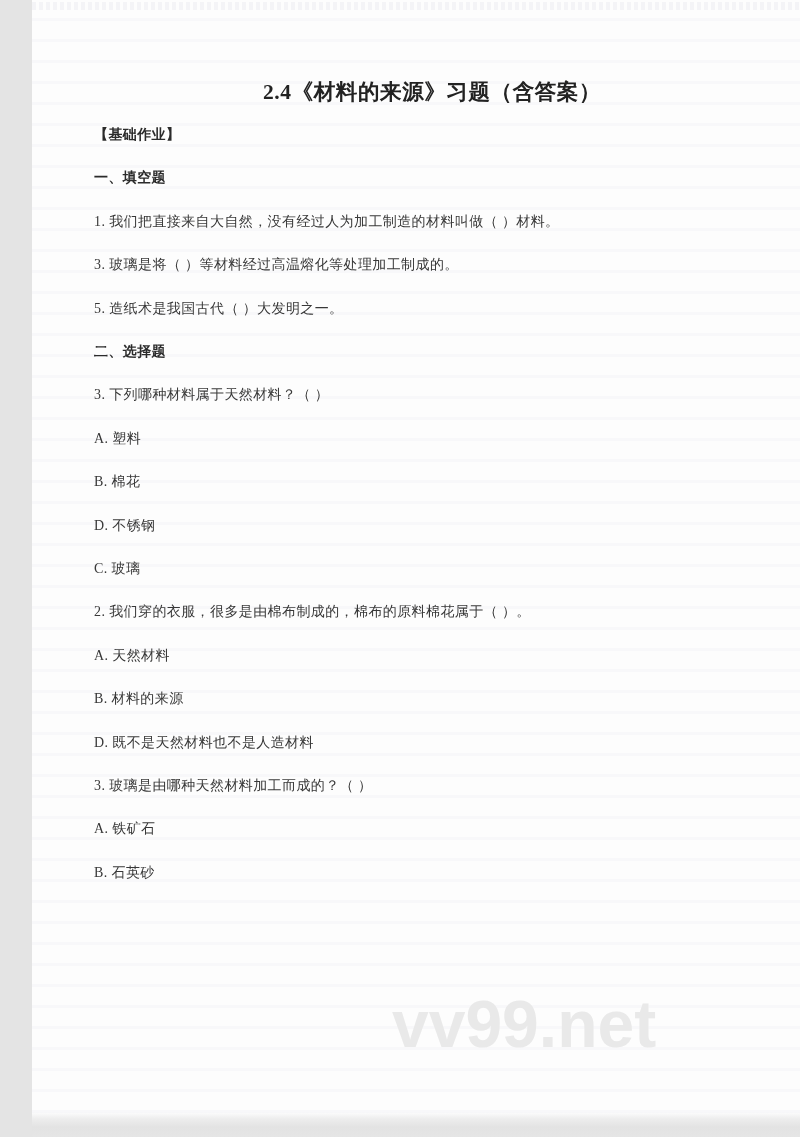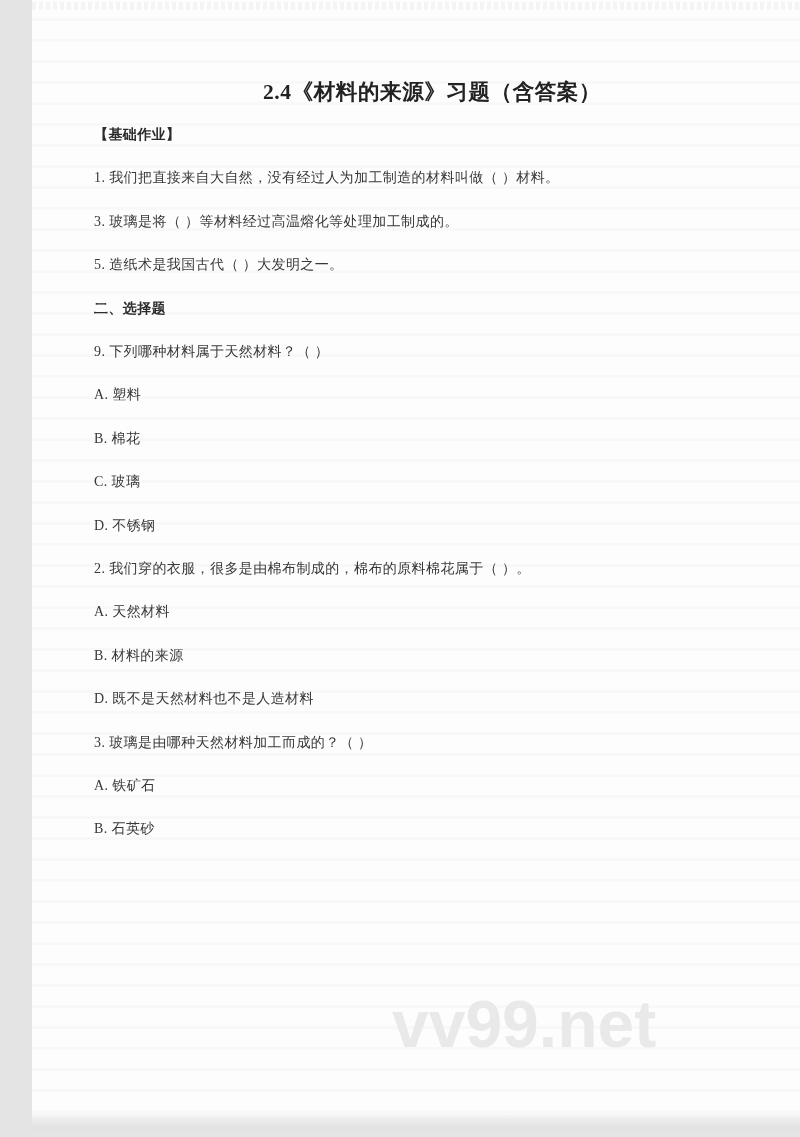--- a/index.html
+++ b/index.html
@@ -119,31 +119,32 @@
 
 <div class="screen">
   <div class="page">
     <div class="top-ticks"></div>
 
     <div class="content">
       <div class="row title">2.4《材料的来源》习题（含答案）</div>
 
       <div class="row bold">【基础作业】</div>
 
+      <div class="row bold">一、填空题</div>
       <div class="row">1. 我们把直接来自大自然，没有经过人为加工制造的材料叫做（ ）材料。</div>
       <div class="row">3. 玻璃是将（ ）等材料经过高温熔化等处理加工制成的。</div>
       <div class="row">5. 造纸术是我国古代（ ）大发明之一。</div>
 
       <div class="row bold">二、选择题</div>
 
-      <div class="row">9. 下列哪种材料属于天然材料？（ ）</div>
+      <div class="row">3. 下列哪种材料属于天然材料？（ ）</div>
       <div class="row">A. 塑料</div>
       <div class="row">B. 棉花</div>
+      <div class="row">D. 不锈钢</div>
       <div class="row">C. 玻璃</div>
-      <div class="row">D. 不锈钢</div>
 
       <div class="row">2. 我们穿的衣服，很多是由棉布制成的，棉布的原料棉花属于（ ）。</div>
       <div class="row">A. 天然材料</div>
       <div class="row">B. 材料的来源</div>
       <div class="row">D. 既不是天然材料也不是人造材料</div>
 
       <div class="row">3. 玻璃是由哪种天然材料加工而成的？（ ）</div>
       <div class="row">A. 铁矿石</div>
       <div class="row">B. 石英砂</div>
     </div>

